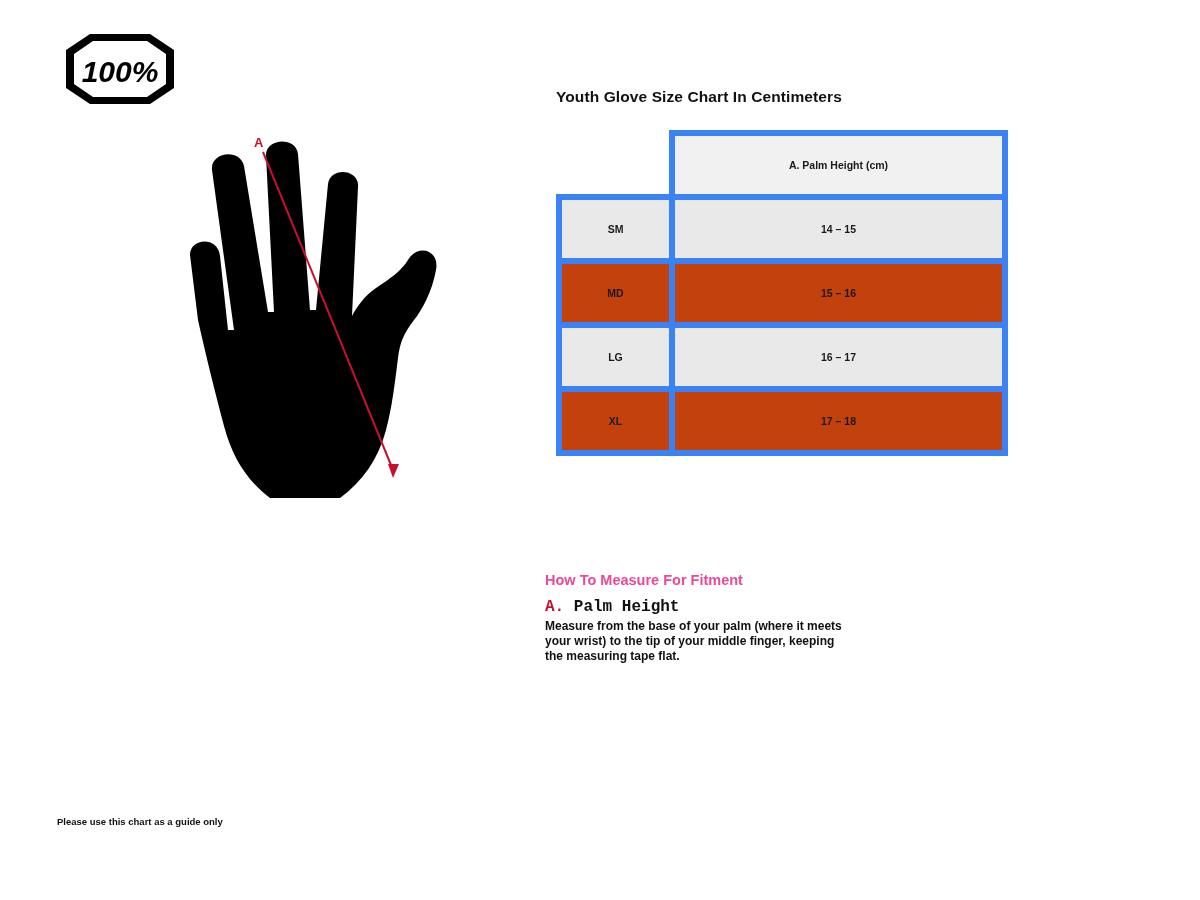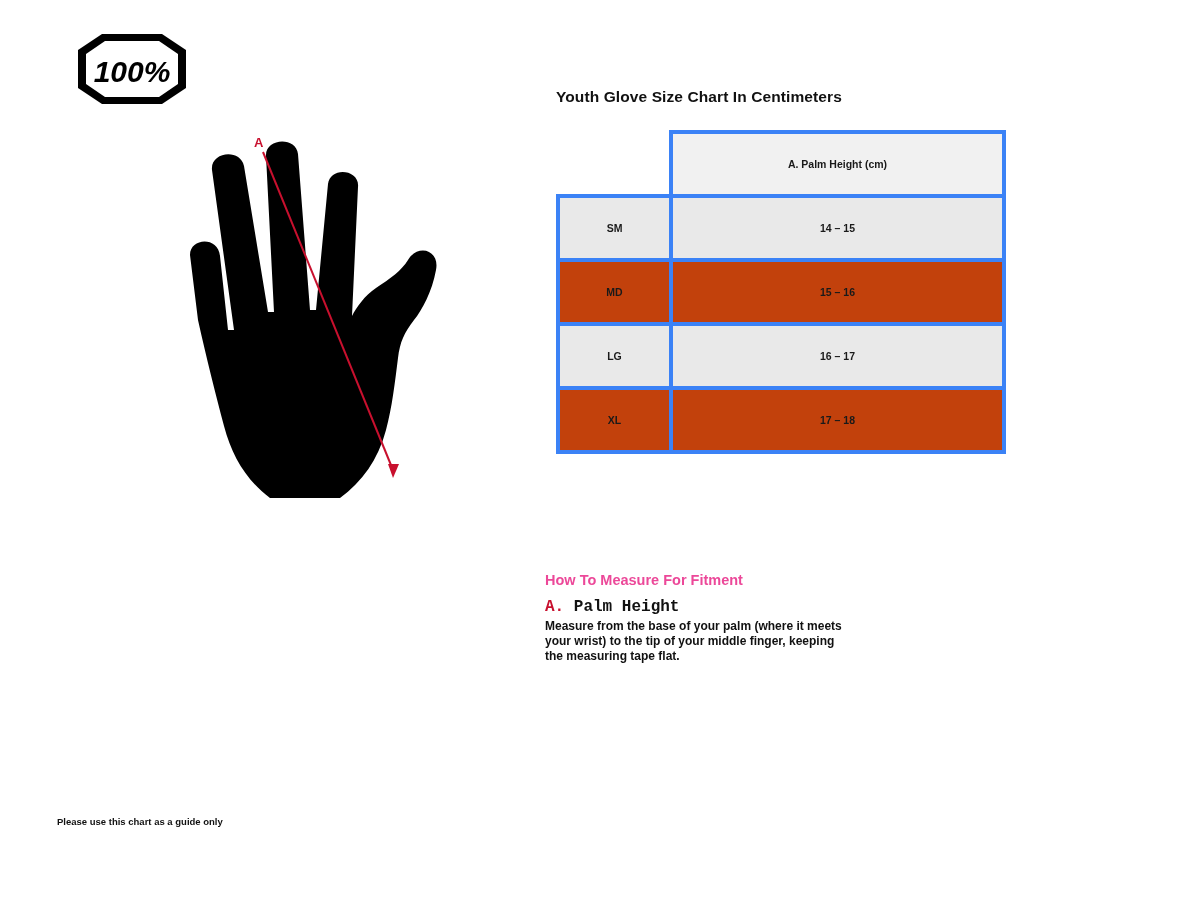--- a/index.html
+++ b/index.html
@@ -13,21 +13,21 @@
   }
   .page {
     position: relative;
     width: 1200px;
     height: 900px;
   }
 
   
   .logo {
     position: absolute;
-    left: 72px;
+    left: 60px;
     top: 30px;
     width: 120px;
     height: 78px;
     text-decoration: underline;
   }
   .logo svg { display: block; }
 
   
   .hand-illustration {
     position: absolute;
@@ -66,21 +66,21 @@
   table.size-table {
     border-collapse: collapse;
     width: 446px;
     table-layout: fixed;
   }
   table.size-table col.c-size { width: 113px; }
   table.size-table col.c-val  { width: 333px; }
 
   table.size-table th,
   table.size-table td {
-    border: 4px solid #3b82f6;
+    border: 6px solid #3b82f6;
     height: 64px;
     text-align: center;
     vertical-align: middle;
     font-size: 10.5px;
     font-weight: bold;
     color: #1a1a1a;
     padding: 0 6px;
   }
   table.size-table thead th.corner {
     border: none;

